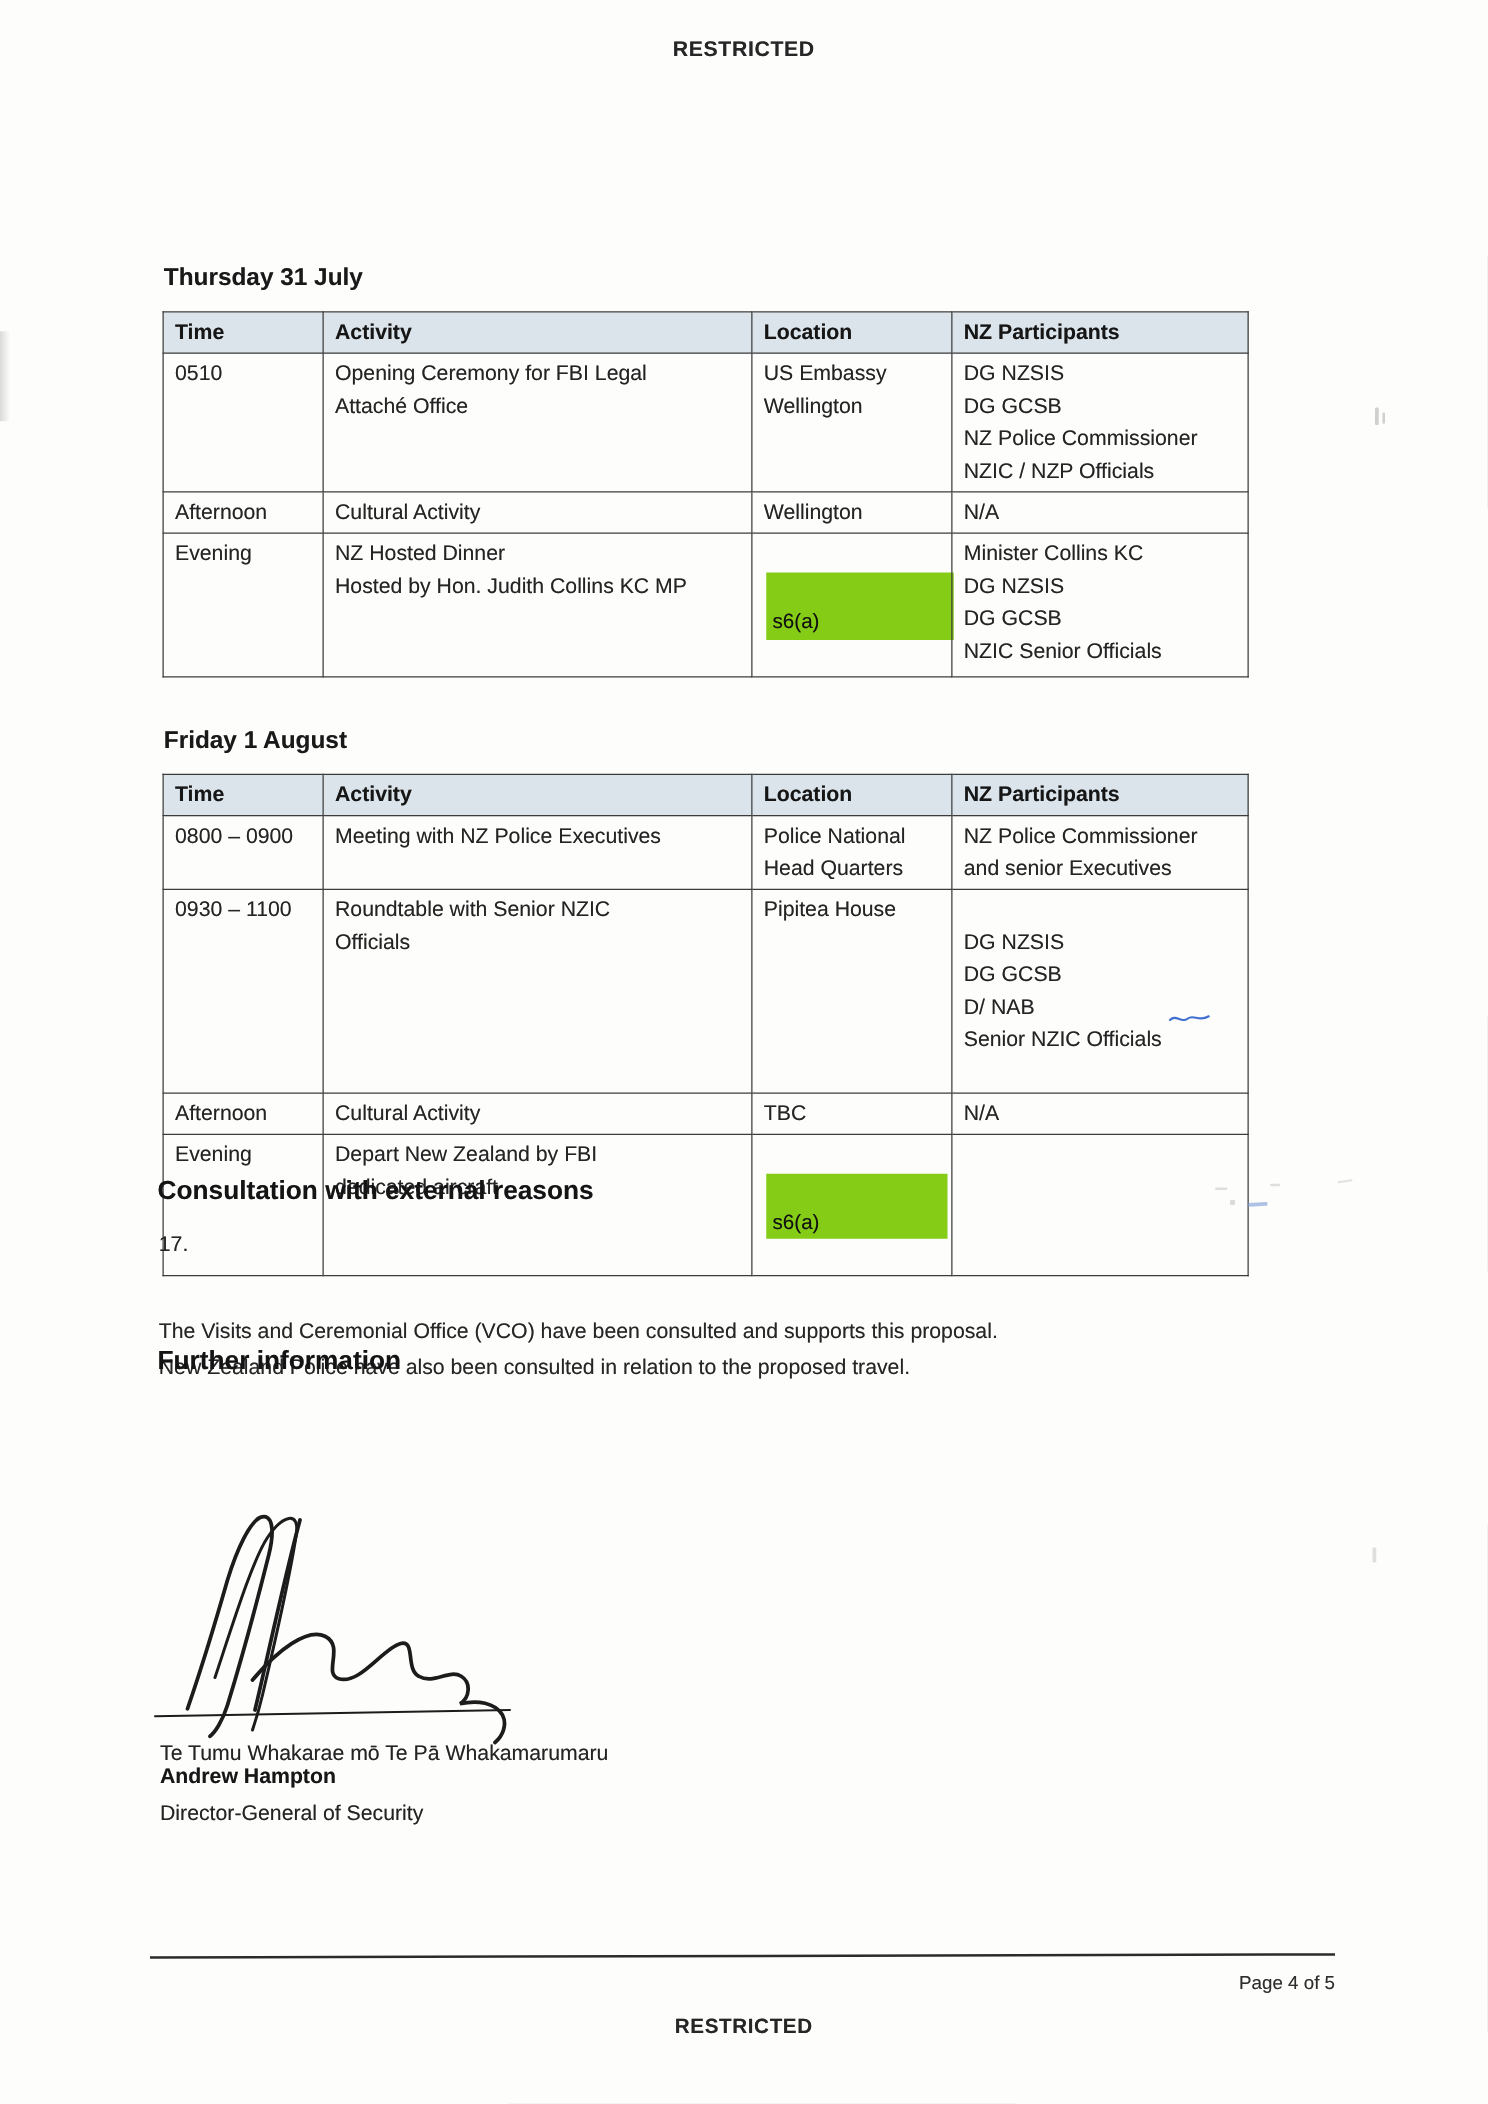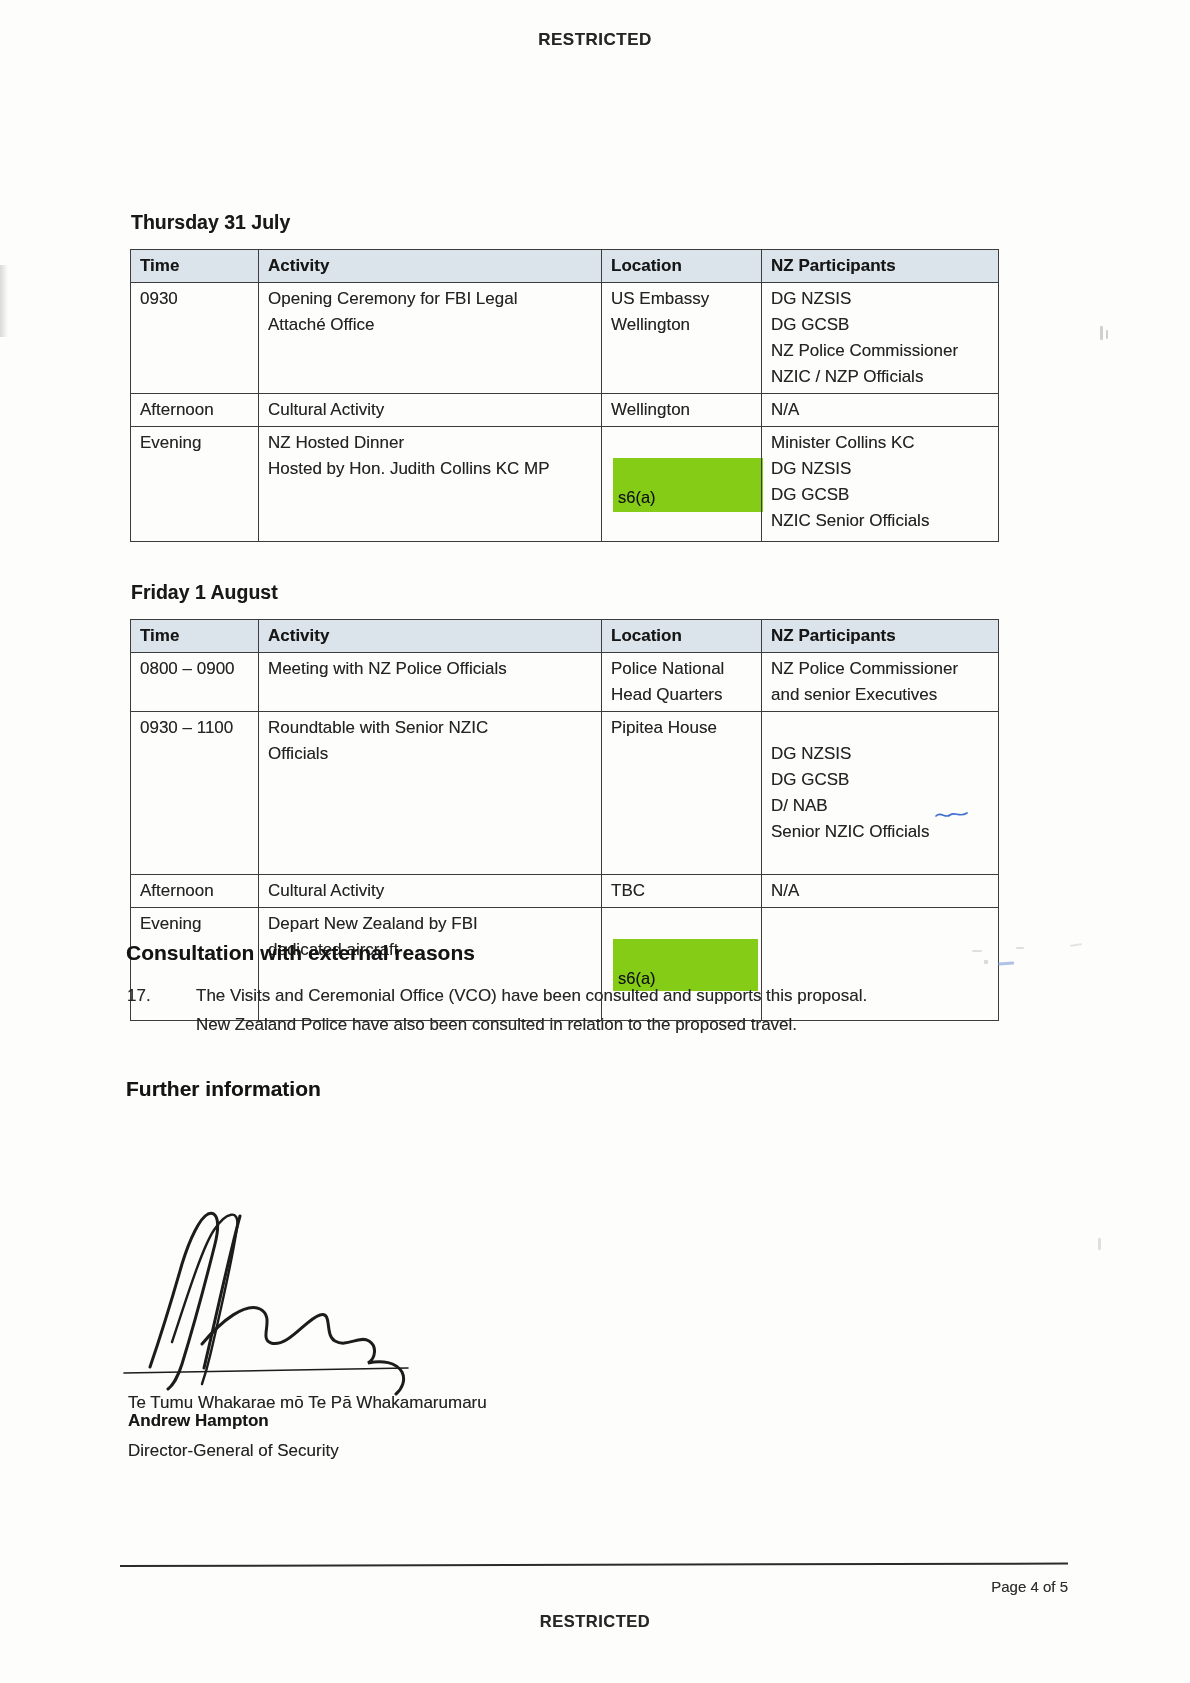--- a/index.html
+++ b/index.html
@@ -103,21 +103,21 @@
         <col style="width:237px">
     </colgroup>
     <tbody>
         <tr>
       <th>Time</th>
       <th>Activity</th>
       <th>Location</th>
       <th>NZ Participants</th>
     </tr>
     <tr style="height:108px">
-      <td>0930</td>
+      <td>0510</td>
       <td>Opening Ceremony for FBI Legal
 Attaché Office</td>
       <td>US Embassy
 Wellington</td>
       <td>DG NZSIS
 DG GCSB
 NZ Police Commissioner
 NZIC / NZP Officials</td>
     </tr>
     <tr style="height:28px">
@@ -154,21 +154,21 @@
     </colgroup>
     <tbody>
         <tr>
       <th>Time</th>
       <th>Activity</th>
       <th>Location</th>
       <th>NZ Participants</th>
     </tr>
     <tr style="height:56px">
       <td>0800 – 0900</td>
-      <td>Meeting with NZ Police Officials</td>
+      <td>Meeting with NZ Police Executives</td>
       <td>Police National
 Head Quarters</td>
       <td>NZ Police Commissioner
 and senior Executives</td>
     </tr>
     <tr style="height:112px">
       <td>0930 – 1100</td>
       <td>Roundtable with Senior NZIC
 Officials</td>
       <td>Pipitea House</td>
@@ -196,21 +196,21 @@
         <div class="redaction-box box2">
           <span class="redaction-label">s6(a)</span>
         </div>
       </td>
       <td></td>
     </tr>
   </tbody>
     </table>
 
   <div class="abs section-heading" style="top:941px;">Consultation with external reasons</div>
-  <div class="abs numbered-para" style="top:981px;">
+  <div class="abs numbered-para" style="top:981px;flex-direction:column;">
     <span class="num">17.</span>
     <span class="ptext">The Visits and Ceremonial Office (VCO) have been consulted and supports this proposal.
 New Zealand Police have also been consulted in relation to the proposed travel.</span>
   </div>
 
   <div class="abs section-heading" style="top:1077px;">Further information</div>
 
   <svg class="abs" style="left:116px;top:1192px;" width="310" height="205" viewBox="0 0 310 205">
     <g stroke="#1c1c1c" fill="none" stroke-linecap="round">
       <path stroke-width="3" d="M34 175 C44 146 58 100 66 72 C74 46 84 26 92 22 C102 18 104 32 99 52 C90 88 74 146 66 172 C62 185 56 194 52 197"></path>

